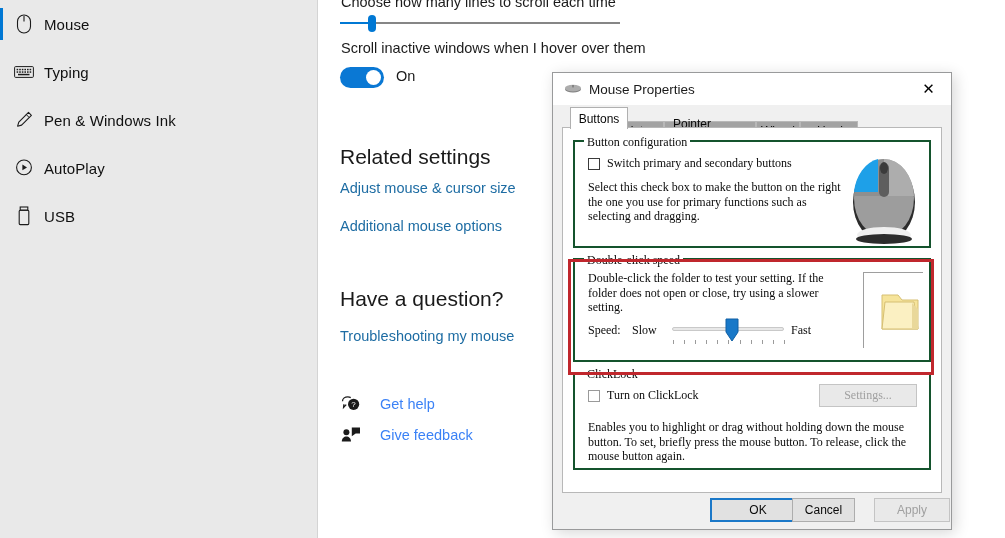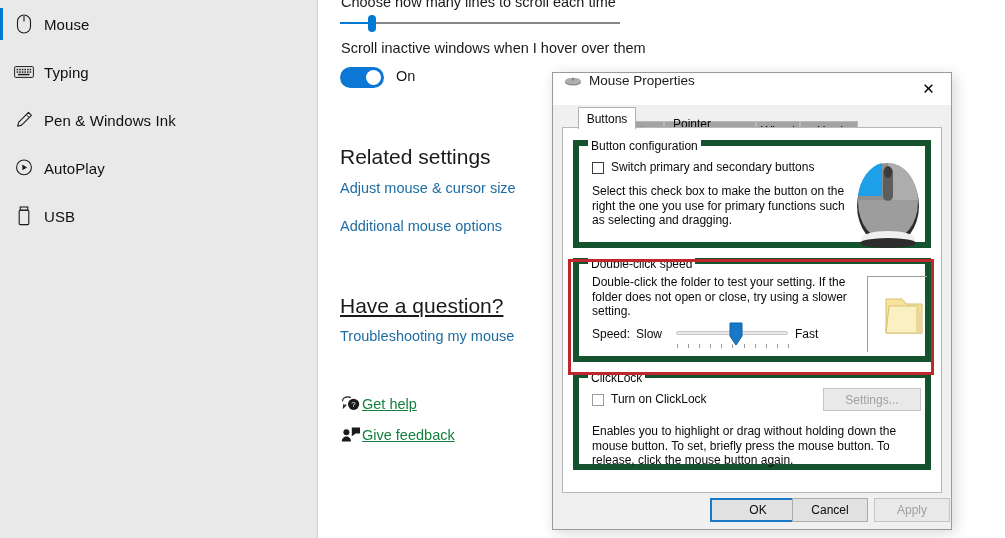--- a/index.html
+++ b/index.html
@@ -56,32 +56,32 @@
   .toggle-lbl{position:absolute;left:78px;top:68px;font-size:14.5px;color:#1b1b1b;}
 
   .sec-h{
     position:absolute;left:22px;font-size:21px;color:#1a1a1a;font-weight:400;letter-spacing:0;
   }
   .lnk{
     position:absolute;left:22px;font-size:14.5px;color:#1d6ca3;white-space:nowrap;
   }
   .help-row{position:absolute;left:22px;display:flex;align-items:center;}
   .help-ico{width:22px;height:22px;display:flex;align-items:center;justify-content:center;color:#1b1b1b;}
-  .help-lbl{font-size:14.5px;color:#15803d;text-decoration:underline;}
+  .help-lbl{margin-left:18px;font-size:14.5px;color:#3b82f6;}
 
   
   .dlg{
     position:absolute;left:552px;top:72px;width:398px;height:456px;
     background:#f0f0f0;border:1px solid #999a9b;
     box-shadow:3px 3px 14px rgba(0,0,0,.16);
     font-size:12px;color:#000;
   }
   .dlg-title{
     position:absolute;left:0;top:0;width:398px;height:32px;background:#ffffff;
-    display:flex;align-items:flex-start;
+    display:flex;align-items:center;
   }
   .dlg-ico{margin-left:11px;width:18px;height:18px;display:flex;align-items:center;justify-content:center;}
   .dlg-ttl{margin-left:7px;font-size:13.5px;color:#1a1a1a;}
   .dlg-close{
     position:absolute;right:0;top:0;width:45px;height:31px;
     display:flex;align-items:center;justify-content:center;color:#000;
   }
 
   .tabs{position:absolute;left:9px;top:36px;width:380px;height:19px;}
   .tab{
@@ -91,21 +91,21 @@
     font-size:12px;color:#0a0a0a;box-sizing:border-box;
   }
   .tab.active{
     background:#fff;top:-2px;height:22px;border-color:#b0b0b0;z-index:3;
   }
   .tabpane{
     position:absolute;left:9px;top:54px;width:380px;height:366px;
     background:#fff;border:1px solid #b8b8b8;box-sizing:border-box;
   }
 
-  .grp{position:absolute;border:6px solid #14532d;box-sizing:border-box;}
+  .grp{position:absolute;border:2px solid #14532d;box-sizing:border-box;font-family:Liberation Serif, serif;}
   .grp-lbl{
     position:absolute;top:-7px;left:9px;background:#fff;padding:0 3px;font-size:12px;color:#0a0a0a;
   }
   .gtxt{position:absolute;font-size:12px;color:#0a0a0a;line-height:14.5px;}
 
   .cbx{
     position:absolute;width:12px;height:12px;background:#fff;border:1px solid #3a3a3a;box-sizing:border-box;
   }
   .cbx.dis{border-color:#9a9a9a;background:#fff;}
 
@@ -216,21 +216,21 @@
 
     <div class="toggle">
       <div class="knob"></div>
     </div>
     <div class="toggle-lbl">On</div>
 
     <div class="sec-h" style="top:145px;">Related settings</div>
     <div class="lnk" style="top:180px;">Adjust mouse &amp; cursor size</div>
     <div class="lnk" style="top:218px;">Additional mouse options</div>
 
-    <div class="sec-h" style="top:294px;text-decoration:underline;">Have a question?</div>
+    <div class="sec-h" style="top:287px;">Have a question?</div>
     <div class="lnk" style="top:328px;">Troubleshooting my mouse</div>
 
     <div class="help-row" style="top:393px;">
       <span class="help-ico">
         <svg width="20" height="18" viewBox="0 0 20 18">
             <path d="M1.5 6.2c0-2.6 2.6-4.3 5.3-4.3 1.1 0 2.1.2 2.9.7" fill="none" stroke="#1b1b1b" stroke-width="1.3"></path>
             <path d="M5.2 9.6 L2.6 12.4 L2.9 9.2" fill="none" stroke="#1b1b1b" stroke-width="1.3"></path>
             <circle cx="12.6" cy="9.3" r="5.6" fill="#1b1b1b"></circle>
             <text x="12.6" y="12.4" font-size="8" fill="#fff" text-anchor="middle" font-family="Liberation Sans, sans-serif">?</text>
           </svg>
@@ -258,21 +258,21 @@
             <ellipse cx="9" cy="6" rx="8" ry="3.6" fill="#7d7d7d"></ellipse>
             <ellipse cx="9" cy="5.2" rx="8" ry="3.4" fill="#adadad"></ellipse>
             <line x1="9" y1="2" x2="9" y2="4.4" stroke="#5a5a5a" stroke-width="1"></line>
           </svg>
       </span>
       <span class="dlg-ttl">Mouse Properties</span>
       <span class="dlg-close" style="font-size:15px;">✕</span>
     </div>
 
     <div class="tabs">
-      <div class="tab active" style="left:16px;width:58px;">Buttons</div>
+      <div class="tab active" style="left:8px;width:58px;">Buttons</div>
       <div class="tab" style="left:50px;width:52px;">Pointers</div>
       <div class="tab" style="left:102px;width:92px;">Pointer Options</div>
       <div class="tab" style="left:194px;width:44px;">Wheel</div>
       <div class="tab" style="left:238px;width:58px;padding-left:36px;">Hardware</div>
     </div>
 
     <div class="tabpane">
 
       <div class="grp" style="left:10px;top:12px;width:358px;height:108px;">
         <span class="grp-lbl">Button configuration</span>
@@ -331,19 +331,19 @@
       <div class="grp" style="left:10px;top:244px;width:358px;height:98px;">
         <span class="grp-lbl">ClickLock</span>
         <div class="cbx dis" style="left:13px;top:16px;"></div>
         <div class="gtxt" style="left:32px;top:14px;">Turn on ClickLock</div>
         <div class="btn dis" style="left:244px;top:10px;width:98px;height:23px;">Settings...</div>
         <div class="gtxt" style="left:13px;top:46px;width:330px;">Enables you to highlight or drag without holding down the mouse button. To set, briefly press the mouse button. To release, click the mouse button again.</div>
       </div>
     </div>
 
     <div class="btn def" style="left:157px;top:425px;width:96px;height:24px;">OK</div>
-    <div class="btn" style="left:239px;top:425px;width:76px;height:24px;">Cancel</div>
+    <div class="btn" style="left:239px;top:425px;width:63px;height:24px;">Cancel</div>
     <div class="btn dis" style="left:321px;top:425px;width:76px;height:24px;">Apply</div>
   </div>
 
   <div class="redbox"></div>
 
 </div>
 
 </body></html>

